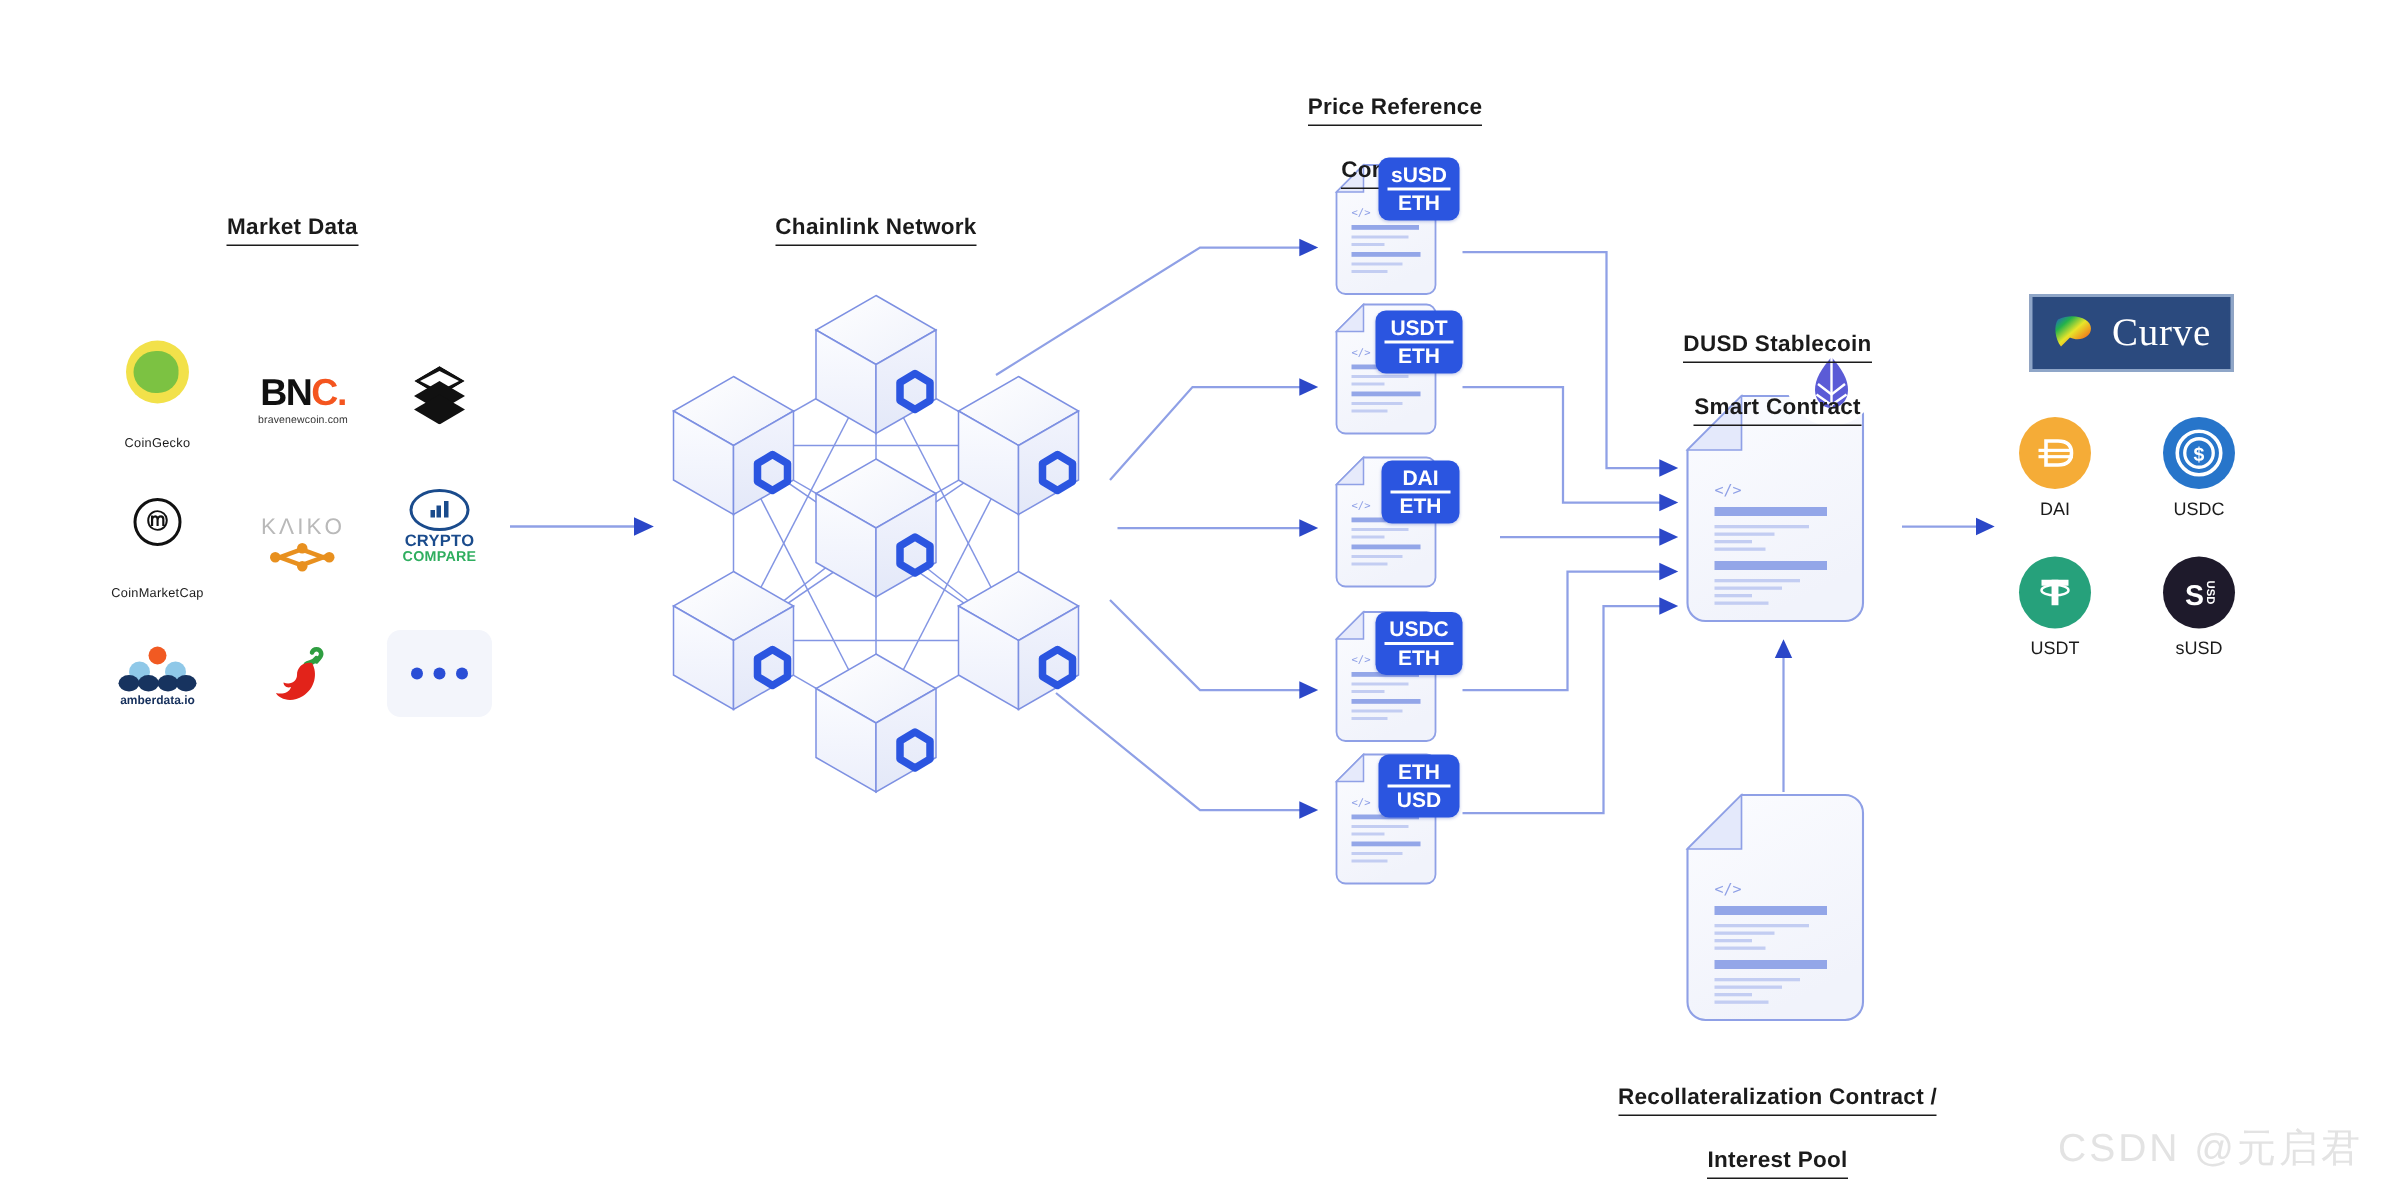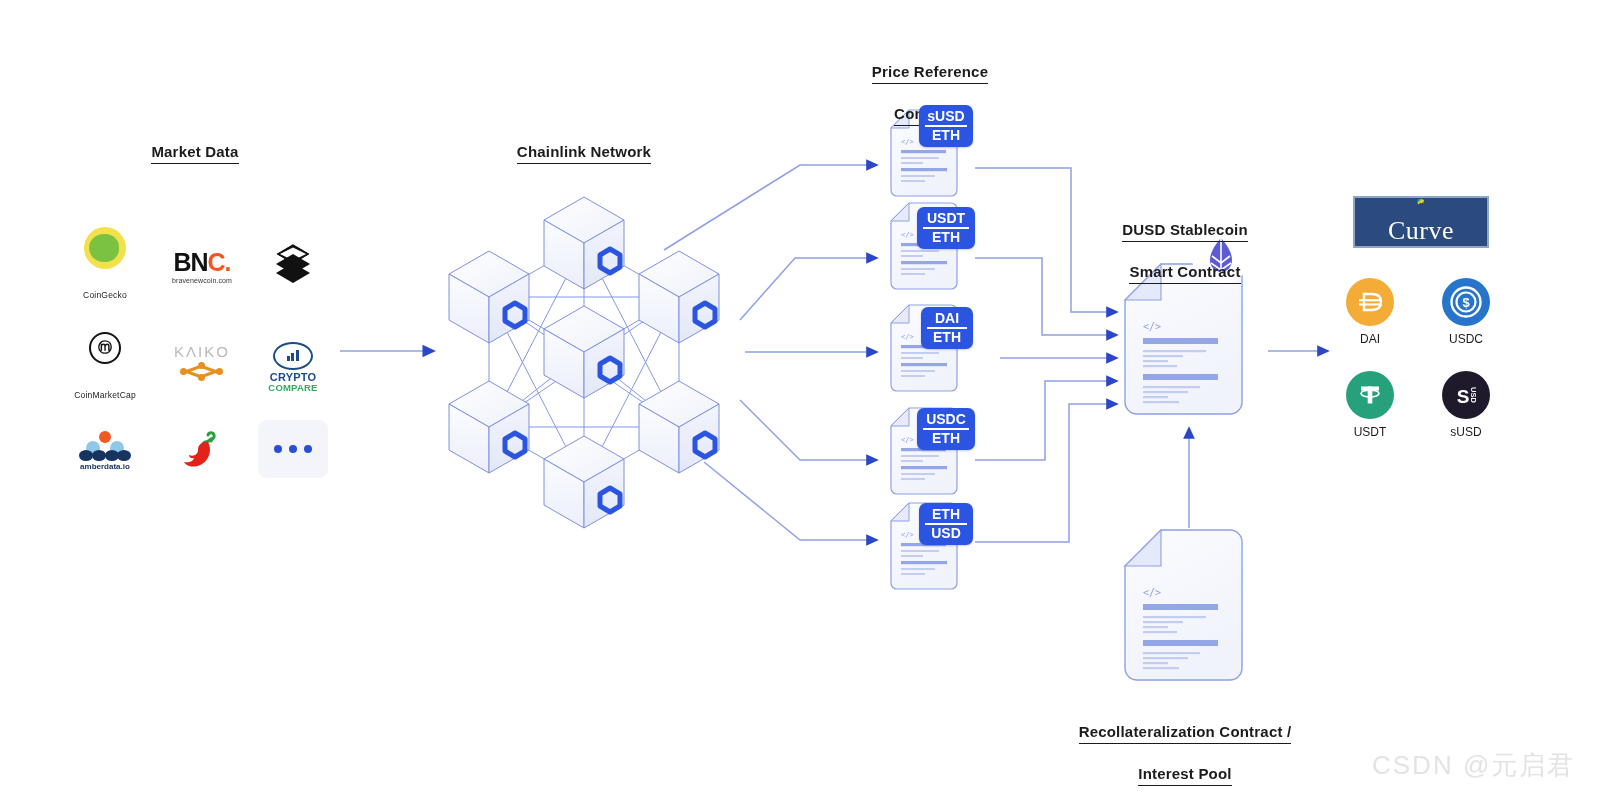--- a/index.html
+++ b/index.html
@@ -404,21 +404,21 @@
           <span style="left:36px;top:6px;"></span>
           <b style="left:4px;top:6px;width:16px;transform:rotate(-20deg);"></b>
           <b style="left:4px;top:10px;width:16px;transform:rotate(20deg);"></b>
           <b style="left:22px;top:6px;width:16px;transform:rotate(20deg);"></b>
           <b style="left:22px;top:10px;width:16px;transform:rotate(-20deg);"></b>
         </div>
       </div>
     </div>
   </div>
 
-  <div class="logo-cell" style="left:245px;top:328px;">
+  <div class="logo-cell" style="left:245px;top:312px;">
     <div class="logo-art" style="height:60px;">
       <div class="cc">
         <div class="cc-oval">
           <div class="cc-bars">
               <i style="height:5px;"></i>
               <i style="height:8px;"></i>
               <i style="height:11px;"></i>
             </div>
         </div>
         <div class="cc-t1">CRYPTO</div>
@@ -478,21 +478,21 @@
   </div>
   <div class="badge" style="left:917px;top:408px;width:46px;">
     <span class="t">USDC</span>
     <span class="b">ETH</span>
   </div>
   <div class="badge" style="left:919px;top:503px;width:42px;">
     <span class="t">ETH</span>
     <span class="b">USD</span>
   </div>
 
-  <div class="curve-box" style="left:1353px;top:196px;width:132px;height:48px;flex-direction:column;">
+  <div class="curve-box" style="left:1353px;top:196px;width:132px;height:48px;">
     <svg width="30" height="28" viewBox="0 0 30 28">
       <defs>
         <linearGradient id="cgr" x1="0" y1="0" x2="1" y2="1">
           <stop offset="0%" stop-color="#2257d6"></stop>
           <stop offset="25%" stop-color="#23b24b"></stop>
           <stop offset="50%" stop-color="#e8e52a"></stop>
           <stop offset="75%" stop-color="#f08a1e"></stop>
           <stop offset="100%" stop-color="#e0281e"></stop>
         </linearGradient>
       </defs>

